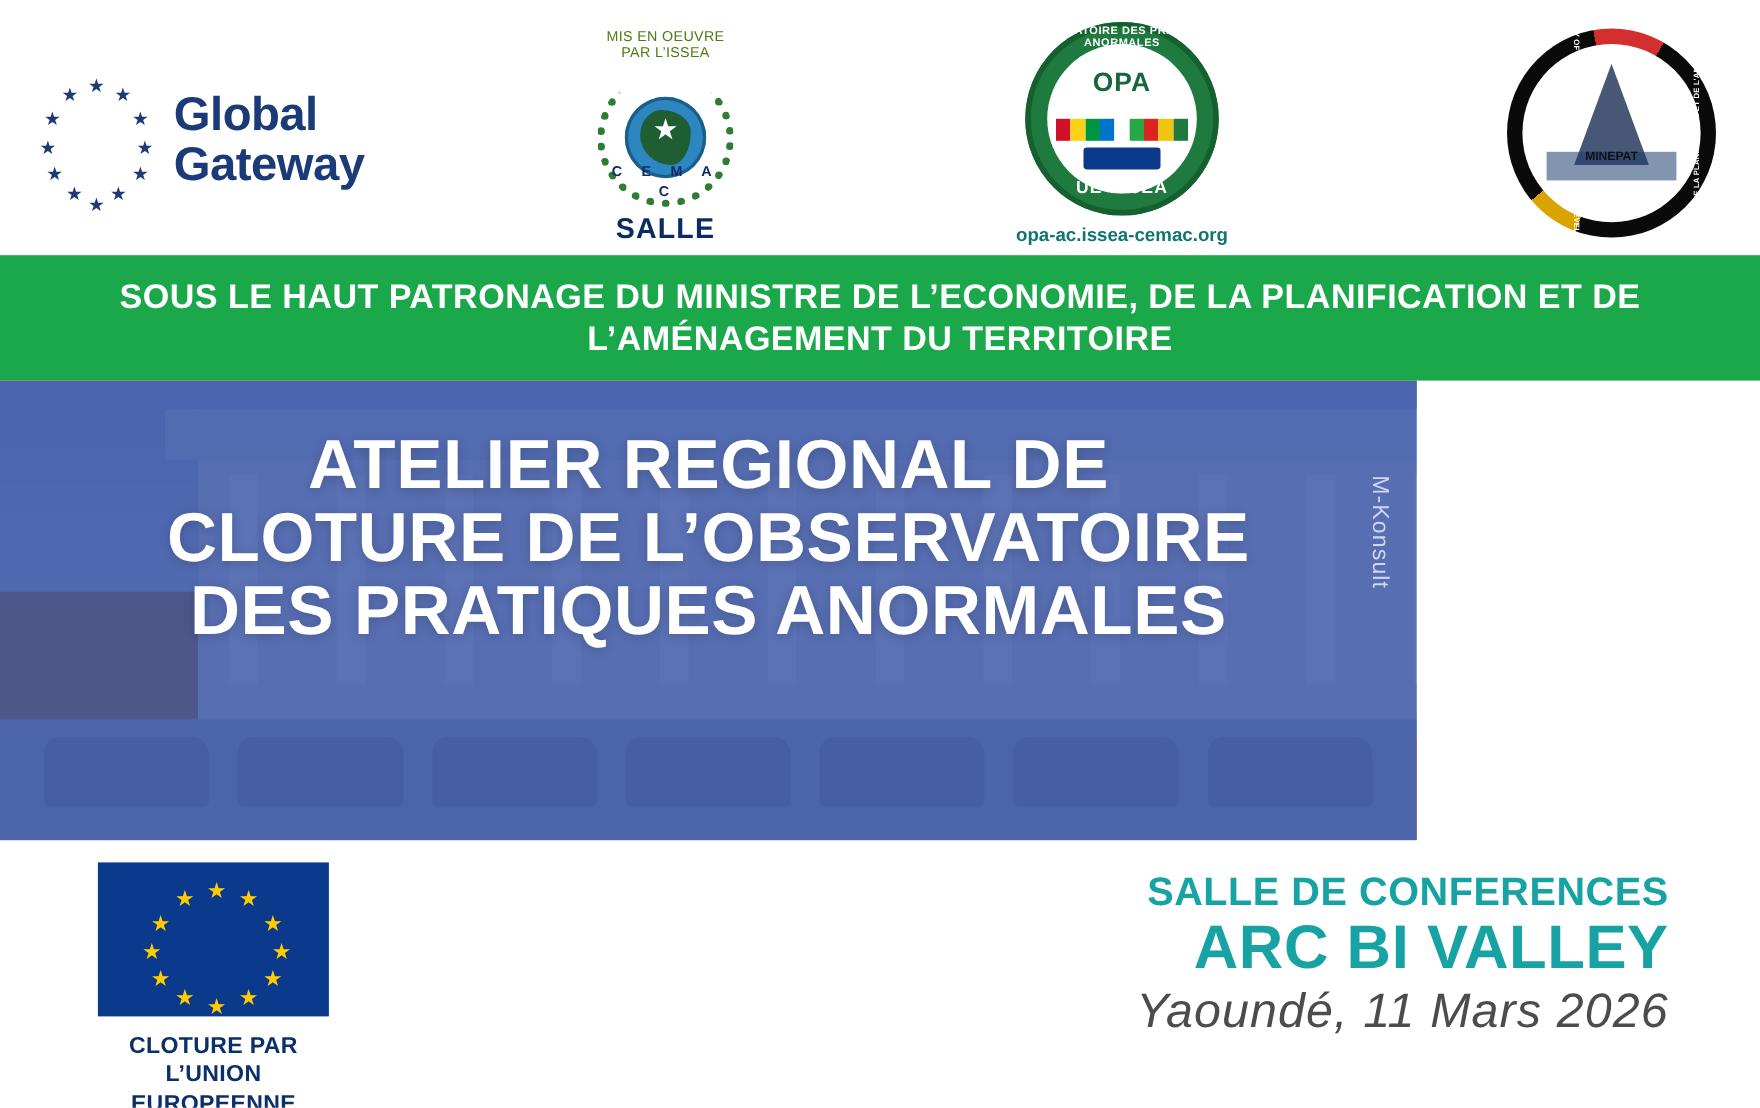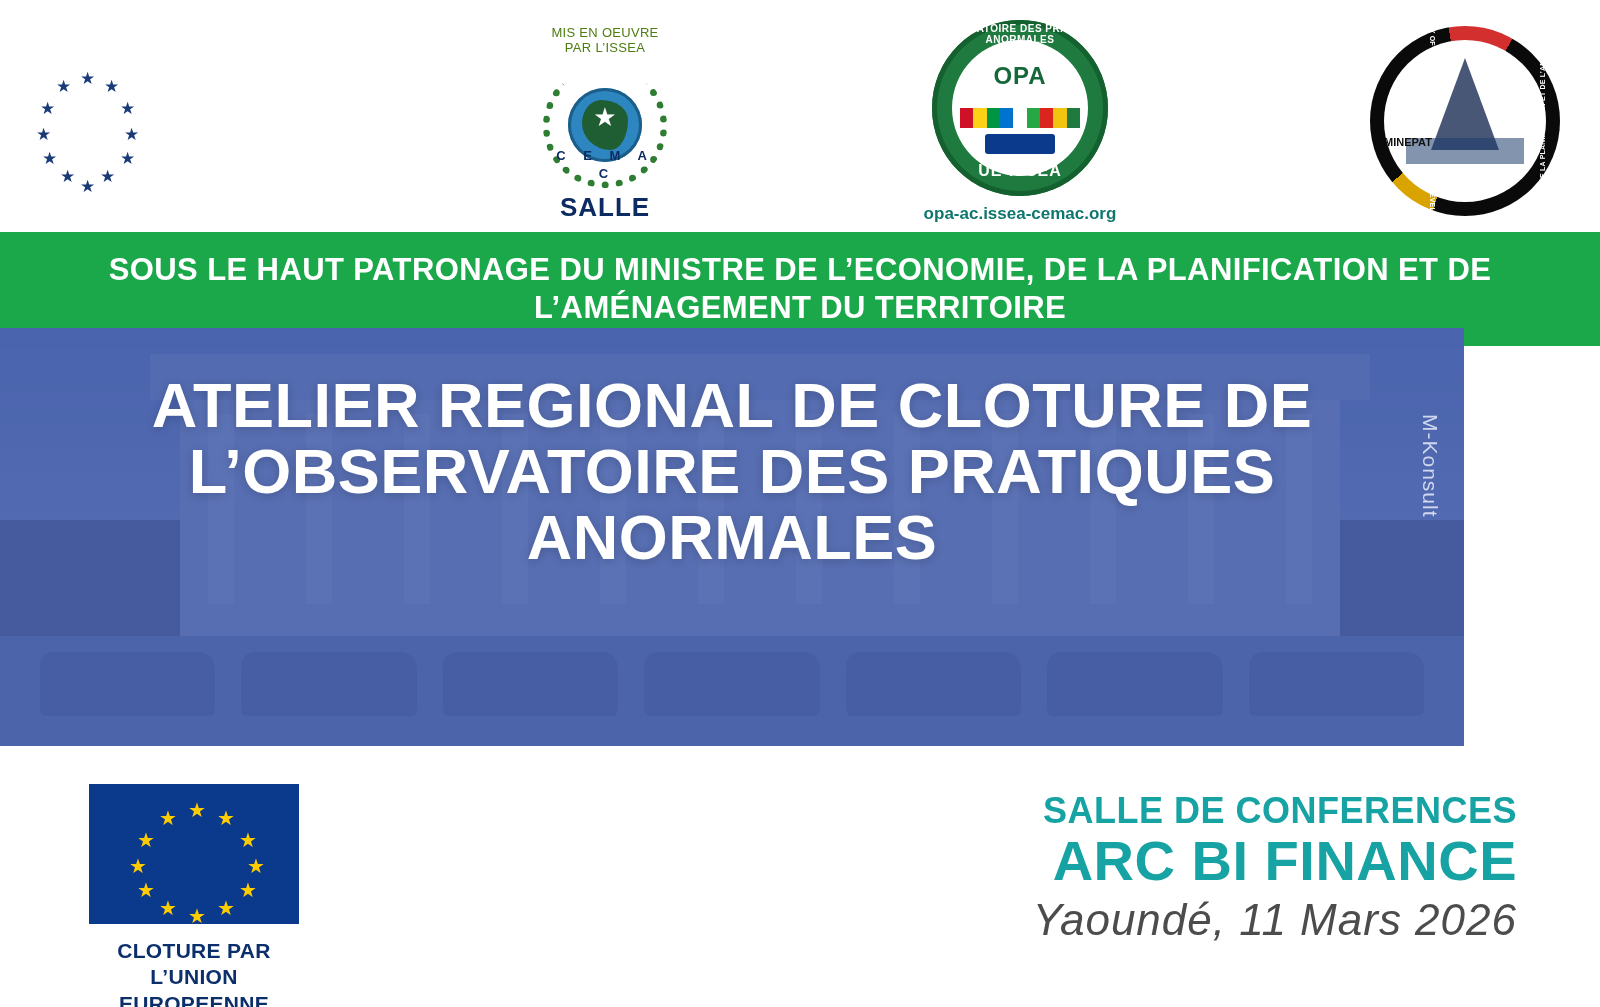--- a/index.html
+++ b/index.html
@@ -93,21 +93,21 @@
   .minepat-inner {
     position:absolute; inset: 14px; border-radius:50%; background:#fff; overflow:hidden;
   }
   .minepat-tower {
     position:absolute; left:50%; top: 18px; transform:translateX(-50%);
     width: 0; height: 0; border-left: 34px solid transparent; border-right: 34px solid transparent;
     border-bottom: 92px solid rgba(20,40,80,.78);
   }
   .minepat-base { position:absolute; left: 22px; right: 22px; bottom: 38px; height: 26px; background: rgba(30,60,110,.55); }
   .minepat-label {
-    position:absolute; left:0; right:0; bottom: 54px; 
+    position:absolute; left:0; right:0; bottom: 54px; text-align:center;
     font-size: 11px; font-weight:bold; color:#111;
   }
   .minepat-ring-text {
     position:absolute; inset: 0; border-radius: 50%;
     font-size: 7px; color:#fff;
   }
   .minepat-ring-text span {
     position:absolute; white-space:nowrap; font-weight:bold; letter-spacing:.2px;
   }
   .mrt-left { left: 6px; top: 50%; transform: translateY(-50%) rotate(-90deg); transform-origin: center; }
@@ -118,22 +118,22 @@
     position:absolute; left:0; top: 232px; width: 1600px; height: 114px;
     background: #1aa84a; display:flex; align-items:center; justify-content:center;
   }
   .green-band p {
     color:#fff; font-weight:bold; font-size: 31px; line-height: 1.22;
     text-align:center; letter-spacing: .4px; padding: 0 60px;
   }
 
   
   .hero {
-    position:absolute; left:0; top: 328px; width:1464px; height: 418px;
-    overflow:hidden; background:#737373;
+    position:absolute; left:0; top: 346px; width:1288px; height: 418px;
+    overflow:hidden; background:#a16207;
   }
   .hero-photo { position:absolute; inset:0; }
   .hero-photo .sky { position:absolute; left:0; top:0; right:0; height: 46%; background: linear-gradient(#8fa6cf, #b9c6e0); }
   .hero-photo .bldg { position:absolute; left: 180px; top: 26px; width: 1160px; height: 300px; background: #d7dce8; }
   .hero-photo .bldg .roof { position:absolute; left:-30px; right:-30px; top:0; height: 46px; background:#c3cadb; }
   .hero-photo .bldg .cols { position:absolute; left: 28px; right: 28px; top: 60px; height: 190px; display:flex; justify-content:space-between; }
   .hero-photo .bldg .cols i { width: 26px; background:#eef1f7; display:block; }
   .hero-photo .ground { position:absolute; left:0; right:0; bottom:0; height: 110px; background:#9aa4b4; }
   .hero-photo .cars { position:absolute; left: 40px; right: 40px; bottom: 30px; height: 64px; display:flex; gap: 26px; }
   .hero-photo .cars i { flex:1; height:100%; background:#7e8899; border-radius: 14px 16px 6px 6px; display:block; }
@@ -188,20 +188,24 @@
         <span style="left:68px; top:10px;">★</span>
         <span style="left:4px;  top:32px;">★</span>
         <span style="left:84px; top:32px;">★</span>
         <span style="left:0px;  top:58px;">★</span>
         <span style="left:88px; top:58px;">★</span>
         <span style="left:6px;  top:82px;">★</span>
         <span style="left:84px; top:82px;">★</span>
         <span style="left:24px; top:100px;">★</span>
         <span style="left:64px; top:100px;">★</span>
         <span style="left:44px; top:110px;">★</span>
+      </div>
+      <div class="gg-text">
+        <div>Global</div>
+        <div>Gateway</div>
       </div>
     </div>
 
     <div class="issea">
       <div class="issea-head">MIS EN OEUVRE</div>
       <div class="issea-head">PAR L’ISSEA</div>
       <div class="cemac-emblem">
         <div class="cemac-wreath"></div>
         <div class="cemac-globe"></div>
         <div class="cemac-star">★</div>
@@ -306,18 +310,18 @@
         <span style="left:99px; top:122px;">★</span>
       </div>
       <div class="eu-cap">
         <div>CLOTURE PAR</div>
         <div>L’UNION EUROPEENNE</div>
       </div>
     </div>
 
     <div class="venue">
       <div class="venue-l1">SALLE DE CONFERENCES</div>
-      <div class="venue-l2">ARC BI FINANCE</div>
+      <div class="venue-l2">ARC BI VALLEY</div>
       <div class="venue-date">Yaoundé, 11 Mars 2026</div>
     </div>
   </div>
 
 </div>
 
 </body></html>

